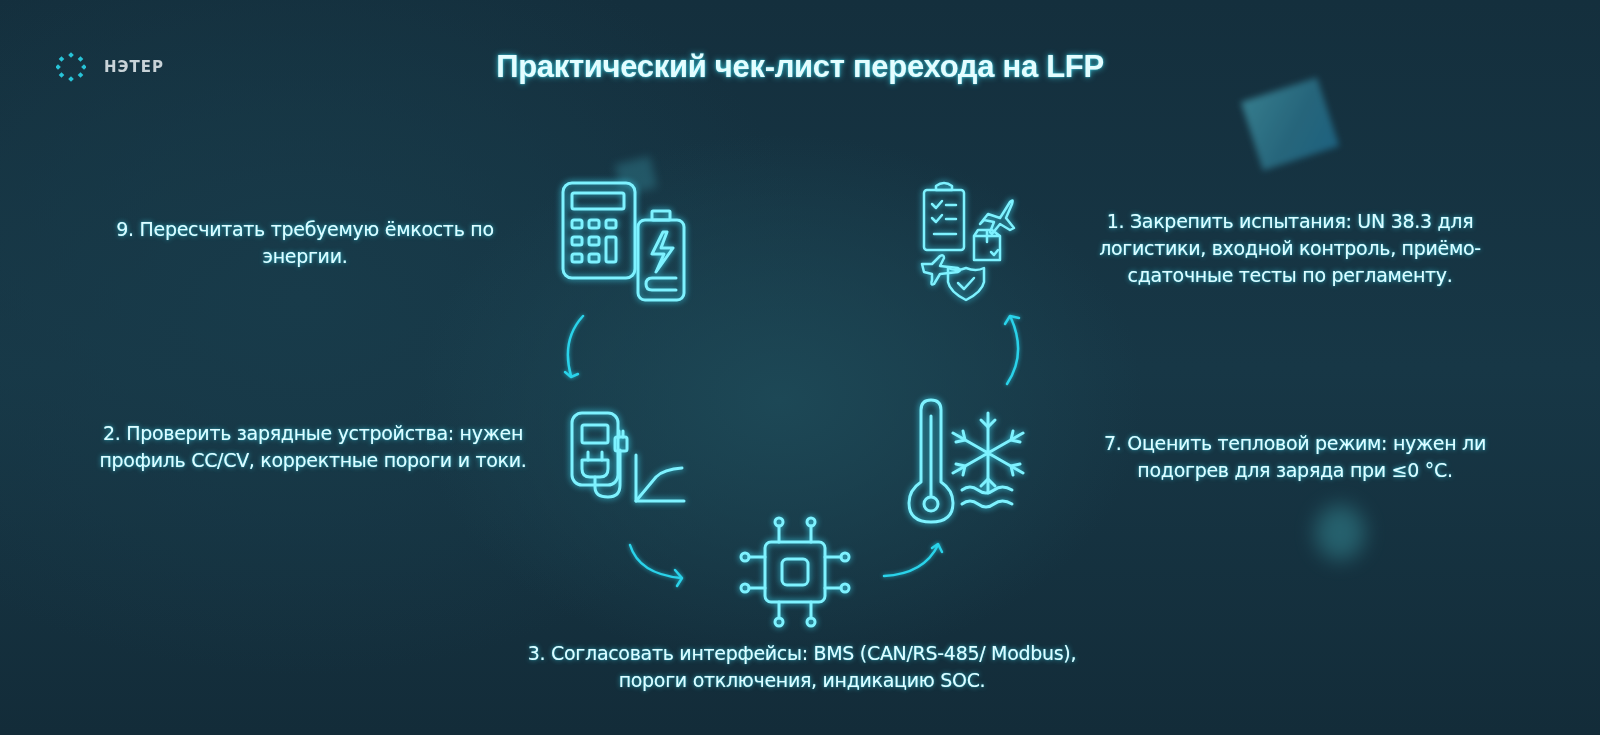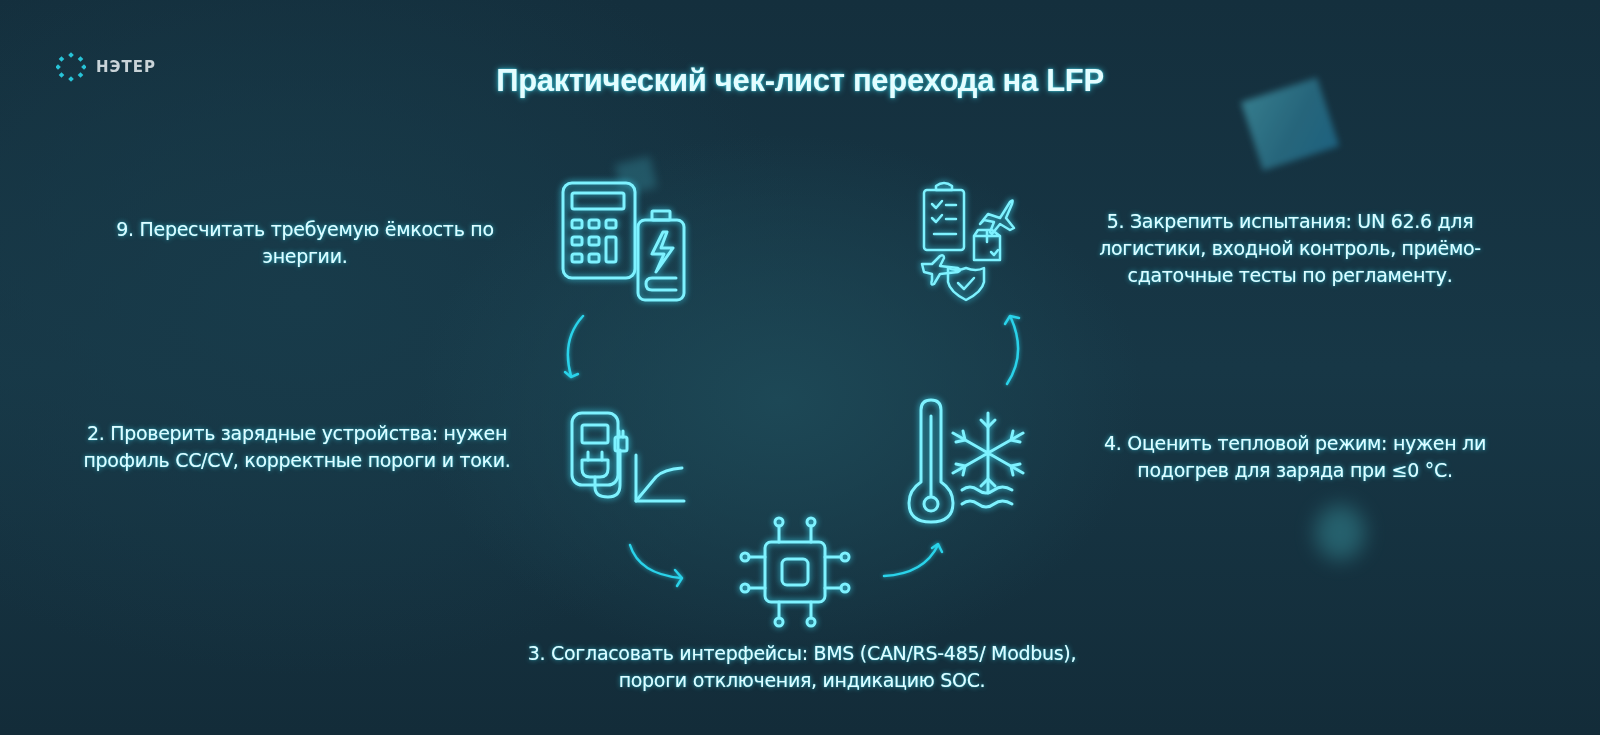--- a/index.html
+++ b/index.html
@@ -5,37 +5,37 @@
   html, body { margin:0; padding:0; }
   body {
     width:1600px; height:735px; overflow:hidden; position:relative;
     background:
       radial-gradient(ellipse 520px 380px at 780px 400px, #1d4856 0%, rgba(29,72,86,0) 70%),
       radial-gradient(ellipse 700px 500px at 300px 300px, #183b4a 0%, rgba(24,59,74,0) 75%),
       linear-gradient(180deg, #142f3d 0%, #173746 50%, #132c39 100%);
     font-family: "DejaVu Sans", sans-serif;
     color:#d8fbff;
   }
-  .logo { position:absolute; left:56px; top:52px; display:flex; align-items:center; gap:10px; }
+  .logo { position:absolute; left:56px; top:52px; display:flex; align-items:center; gap:18px; }
   .logo-mark { width:30px; height:30px; position:relative; }
   .logo-text { font-family:"DejaVu Sans", sans-serif; font-weight:bold; font-size:15px; letter-spacing:1px; color:#c9d3d8; }
   .title {
     position:absolute; left:0; right:0; top:46px; text-align:center;
     font-family:"Liberation Sans", sans-serif; font-weight:bold; font-size:31px;
     color:#e4fdff; letter-spacing:-0.3px;
     text-shadow: 0 0 6px rgba(64,220,240,0.75), 0 0 2px rgba(64,220,240,0.9);
   }
   .step {
     position:absolute; text-align:center;
     font-family:"DejaVu Sans", sans-serif; font-size:19px; line-height:27px;
     color:#dffbff; letter-spacing:-0.3px;
     text-shadow: 0 0 5px rgba(64,220,240,0.7), 0 0 1px rgba(64,220,240,0.9);
   }
   .s1 { left:80px; top:216px; width:450px; }
-  .s2 { left:72px; top:420px; width:450px; }
+  .s2 { left:88px; top:420px; width:450px; }
   .s3 { left:492px; top:640px; width:620px; }
   .s4 { left:1060px; top:430px; width:470px; }
   .s5 { left:1060px; top:208px; width:460px; }
   .icon { position:absolute; }
   .icon svg { overflow:visible; }
   .neon { fill:none; stroke:#7ef2ff; stroke-width:3; stroke-linecap:round; stroke-linejoin:round;
           filter: drop-shadow(0 0 3px rgba(60,220,245,0.9)); }
   .arrow { fill:none; stroke:#2ad3ea; stroke-width:2.5; stroke-linecap:round; stroke-linejoin:round;
            filter: drop-shadow(0 0 2px rgba(40,210,235,0.7)); }
   .deco { position:absolute; }
@@ -58,27 +58,27 @@
         <rect x="13" y="25" width="4" height="4" transform="rotate(45 15 27)"></rect>
         <rect x="3.5" y="21" width="4" height="4" transform="rotate(45 5.5 23)"></rect>
         <rect x="0" y="13" width="4" height="4" transform="rotate(45 2 15)"></rect>
         <rect x="3.5" y="5" width="4" height="4" transform="rotate(45 5.5 7)"></rect>
       </g>
     </svg>
   </div>
   <span class="logo-text">НЭТЕР</span>
 </div>
 
-<h1 class="title" style="margin:17px;">Практический чек-лист перехода на LFP</h1>
+<h1 class="title" style="margin:3px;">Практический чек-лист перехода на LFP</h1>
 
 <div class="step s1">9. Пересчитать требуемую ёмкость по энергии.</div>
 <div class="step s2">2. Проверить зарядные устройства: нужен профиль CC/CV, корректные пороги и токи.</div>
 <div class="step s3">3. Согласовать интерфейсы: BMS (CAN/RS-485/ Modbus), пороги отключения, индикацию SOC.</div>
-<div class="step s4">4. Оценить тепловой режим: нужен ли подогрев для заряда при ≤0 °C.</div>
-<div class="step s5">5. Закрепить испытания: UN 62.6 для логистики, входной контроль, приёмо-сдаточные тесты по регламенту.</div>
+<div class="step s4">7. Оценить тепловой режим: нужен ли подогрев для заряда при ≤0 °C.</div>
+<div class="step s5">1. Закрепить испытания: UN 38.3 для логистики, входной контроль, приёмо-сдаточные тесты по регламенту.</div>
 
 <div class="icon" style="left:560px;top:180px;">
   <svg width="130" height="125" viewBox="0 0 130 125">
     <g class="neon">
       <rect x="3" y="3" width="72" height="95" rx="9"></rect>
       <rect x="12" y="13" width="52" height="16" rx="2"></rect>
       <rect x="12" y="40" width="10" height="8" rx="2"></rect>
         <rect x="29" y="40" width="10" height="8" rx="2"></rect>
         <rect x="46" y="40" width="10" height="8" rx="2"></rect>
       <rect x="12" y="57" width="10" height="8" rx="2"></rect>

